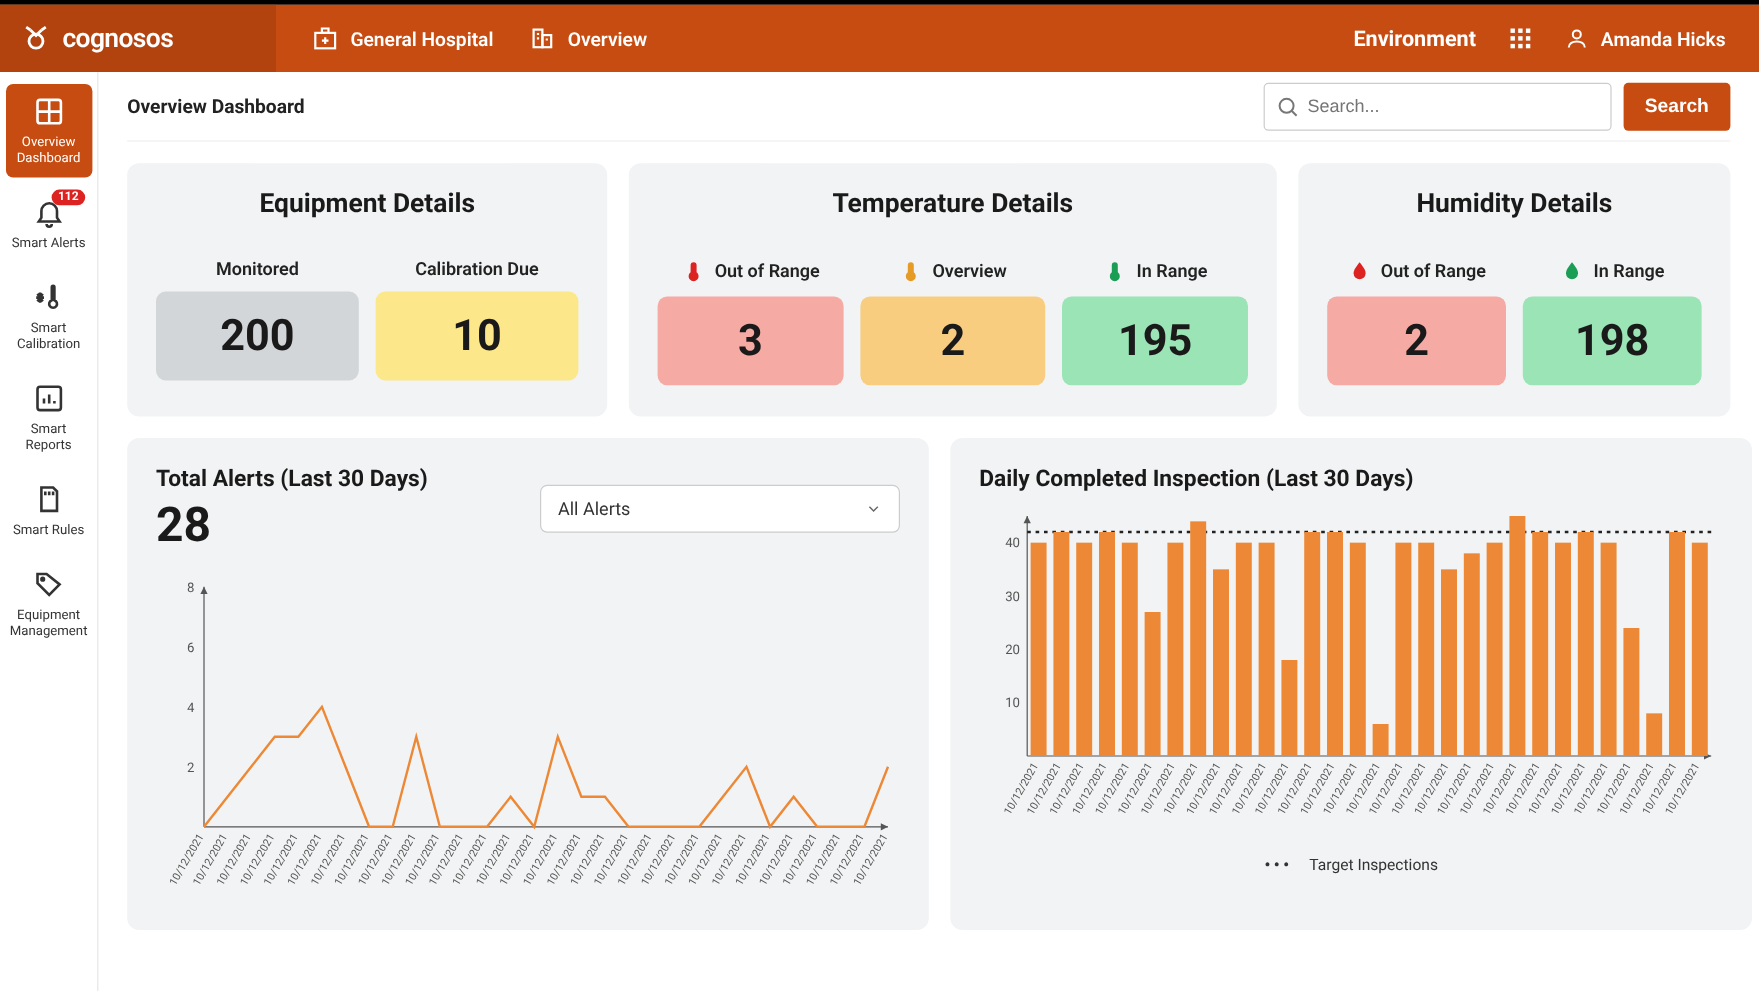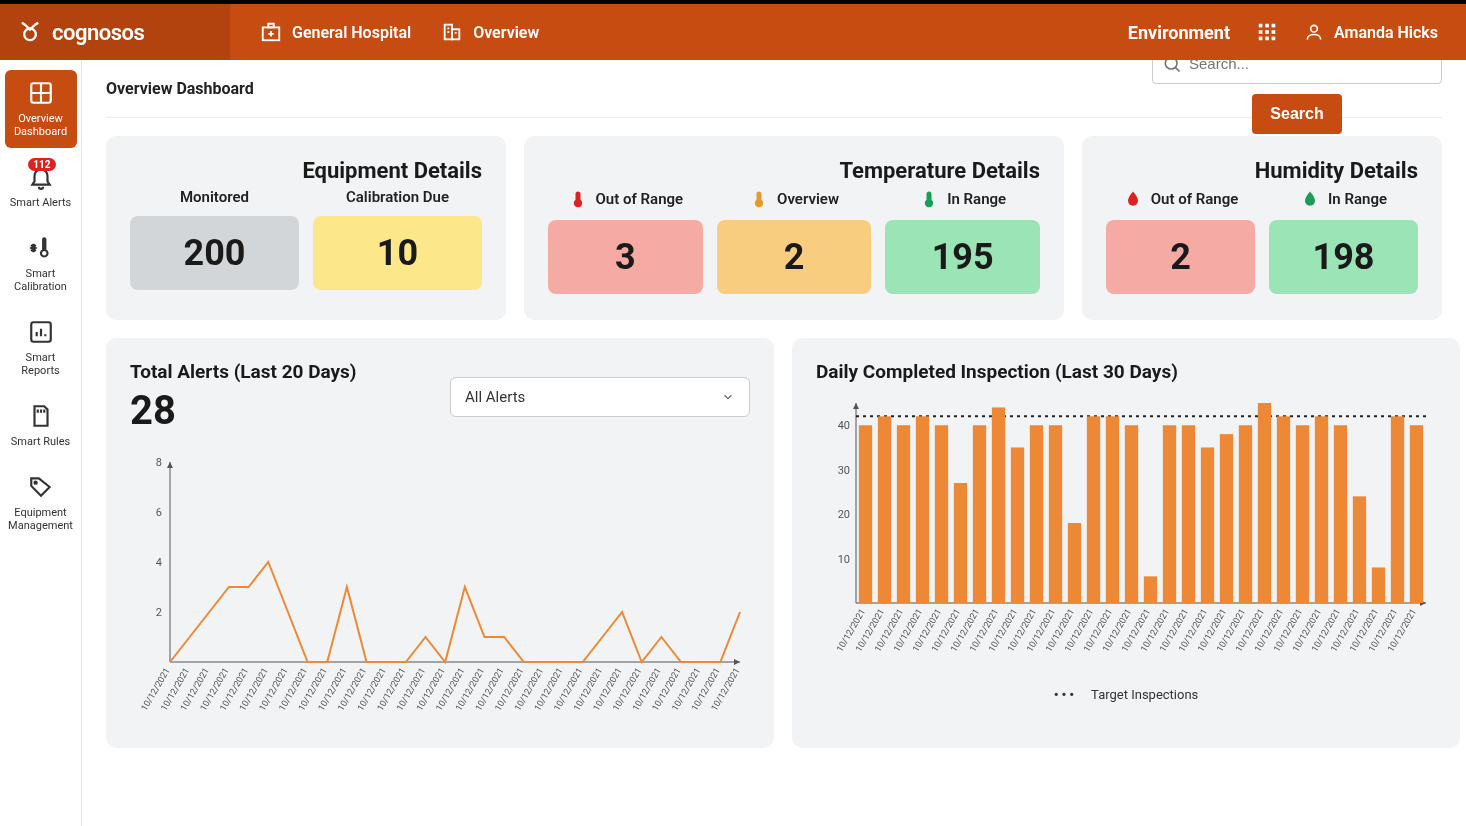--- a/index.html
+++ b/index.html
@@ -12,37 +12,37 @@
 .header-tab { display: flex; align-items: center; gap: 10px; font-size: 16px; font-weight: 600; cursor: pointer; }
 .header-right { margin-left: auto; display: flex; align-items: center; gap: 26px; padding-right: 28px; }
 .header-right .env { font-size: 18px; font-weight: 700; }
 .header-user { display: flex; align-items: center; gap: 10px; font-size: 16px; font-weight: 600; }
 
 .layout { display: flex; height: calc(100% - 60px); }
 .sidebar { width: 82px; background: #fff; border-right: 1px solid #e5e5e5; display: flex; flex-direction: column; align-items: center; padding-top: 10px; gap: 6px; }
 .side-item { width: 72px; padding: 10px 4px; display: flex; flex-direction: column; align-items: center; gap: 6px; text-align: center; font-size: 11px; color: #333; cursor: pointer; border-radius: 6px; position: relative; }
 .side-item.active { background: #c64c11; color: #fff; }
 .side-item svg { width: 26px; height: 26px; }
-.side-item .badge { position: absolute; top: 4px; right: 21px; background: #d22; color: #fff; font-size: 10px; font-weight: 700; border-radius: 10px; padding: 1px 5px; }
+.side-item .badge { position: absolute; top: 4px; right: 6px; background: #d22; color: #fff; font-size: 10px; font-weight: 700; border-radius: 10px; padding: 1px 5px; }
 
 .main { flex: 1; padding: 0 24px 24px 24px; overflow: auto; }
 .topbar { display: flex; align-items: center; height: 58px; border-bottom: 1px solid #eee; margin-bottom: 18px; }
 .page-title { font-size: 16px; font-weight: 700; color: #222; }
-.search-wrap { margin-left: auto; display: flex; gap: 10px; align-items: center; flex-direction: column; }
+.search-wrap { margin-left: auto; display: flex; gap: 10px; align-items: flex-end; }
 .search-input { width: 290px; height: 40px; border: 1px solid #ccc; border-radius: 4px; padding: 0 12px 0 36px; font-size: 15px; color: #555; background: #fff; }
 .search-box { position: relative; }
 .search-box .sicon { position: absolute; left: 10px; top: 10px; width: 20px; height: 20px; color: #777; }
 .search-btn { height: 40px; padding: 0 18px; background: #c64c11; color: #fff; border: none; border-radius: 4px; font-size: 16px; font-weight: 600; cursor: pointer; }
 
 .cards-row { display: flex; gap: 18px; margin-bottom: 18px; }
 .card { background: #f1f3f4; border-radius: 10px; padding: 22px 24px 26px 24px; flex: 1; }
 .card.eq { flex: 0 0 400px; }
 .card.temp { flex: 0 0 540px; }
 .card.hum { flex: 1; }
-.card-title { font-size: 22px; font-weight: 700; text-align: right; margin-bottom: 5px; color: #1a1a1a; }
+.card-title { font-size: 22px; font-weight: 700; text-align: center; margin-bottom: 32px; color: #1a1a1a; }
 .stat-row { display: flex; gap: 14px; }
 .stat-col { flex: 1; text-align: center; }
 .stat-label-row { display: flex; align-items: center; justify-content: center; gap: 8px; margin-bottom: 10px; font-size: 15px; font-weight: 600; color: #222; }
 .stat-box { border-radius: 8px; padding: 16px 16px; font-size: 36px; font-weight: 700; color: #1a1a1a; }
 .box-grey { background: #d3d6d8; }
 .box-yellow { background: #fce88a; }
 .box-red { background: #f5aaa4; }
 .box-amber { background: #f9cd80; }
 .box-green { background: #9ae4b6; }
 
@@ -247,21 +247,21 @@
             <div class="stat-box box-green">198</div>
           </div>
         </div>
       </div>
     </div>
 
     <div class="charts-row">
       <div class="chart-card">
         <div class="chart-head">
           <div>
-            <div class="chart-title">Total Alerts (Last 20 Days)</div>
+            <div class="chart-title">Total Alerts (Last 30 Days)</div>
             <div class="chart-big">28</div>
           </div>
           <div class="chart-select">
             <span>All Alerts</span>
             <svg width="14" height="14" viewBox="0 0 24 24" fill="none" stroke="#666" stroke-width="2">
                 <path d="M6 9l6 6 6-6"></path>
               </svg>
           </div>
         </div>
         <svg class="chart-area" id="line-chart" width="620" height="270">

